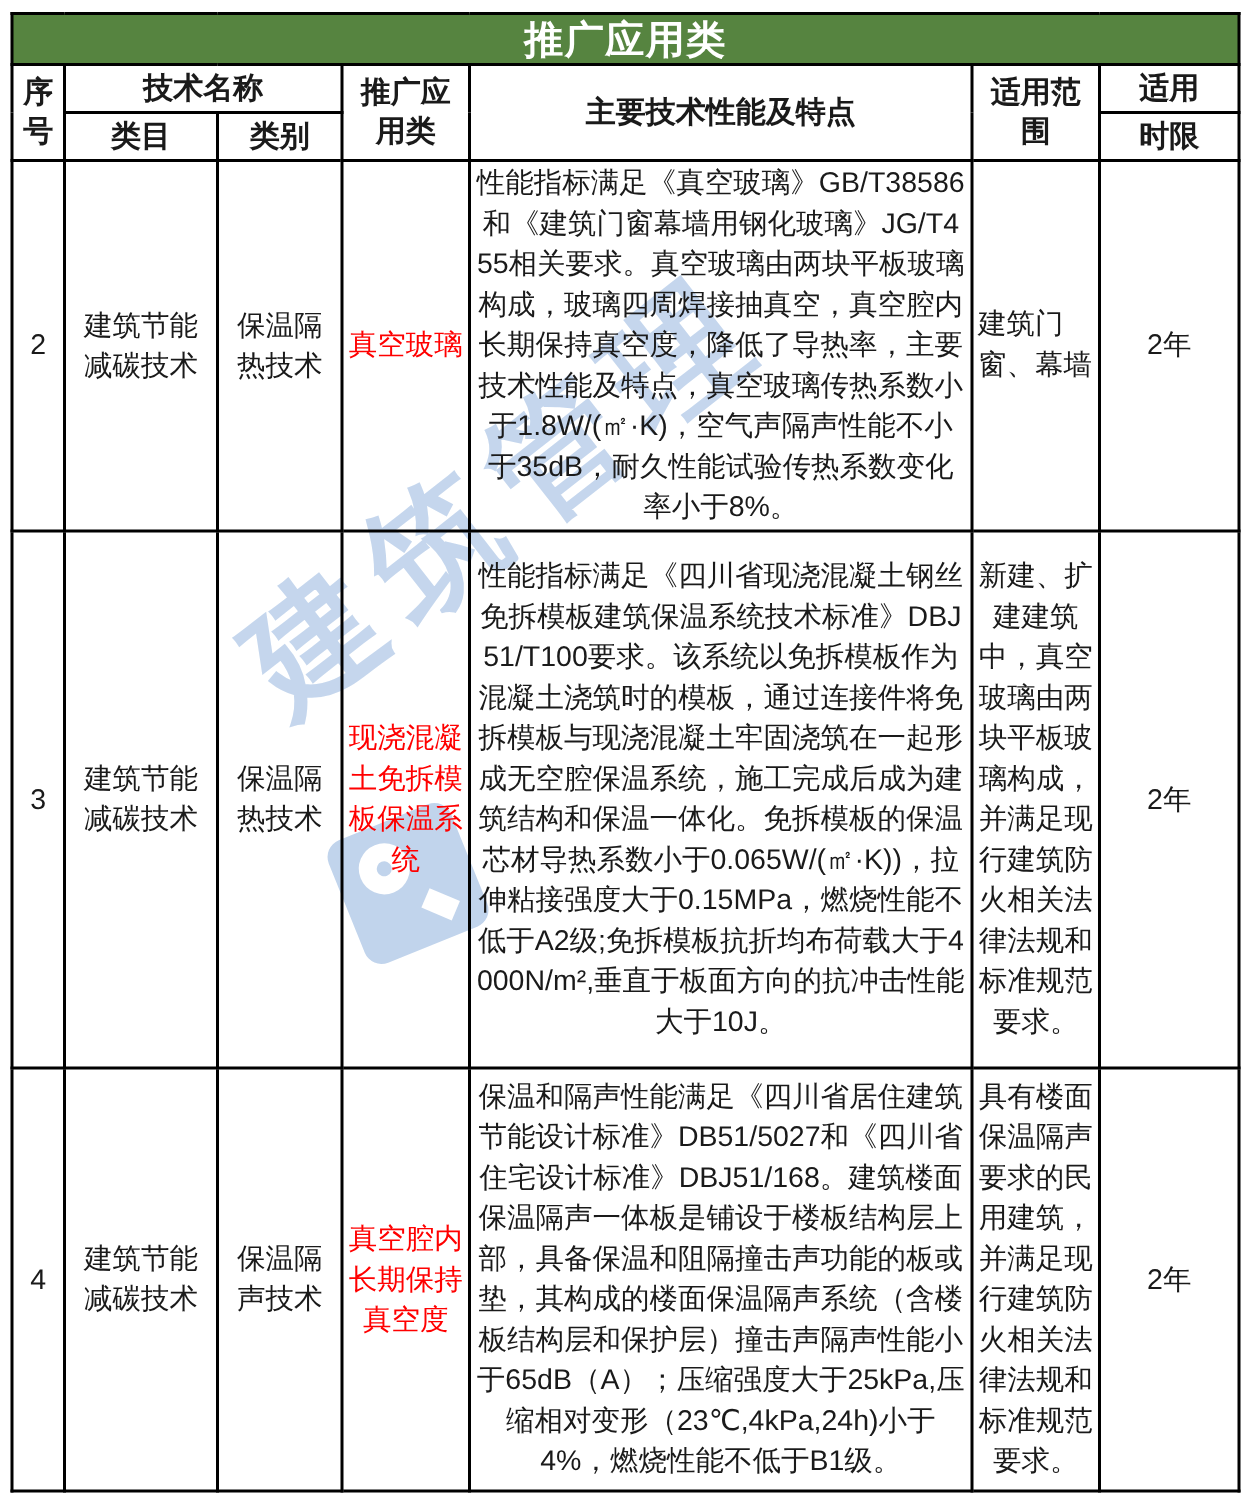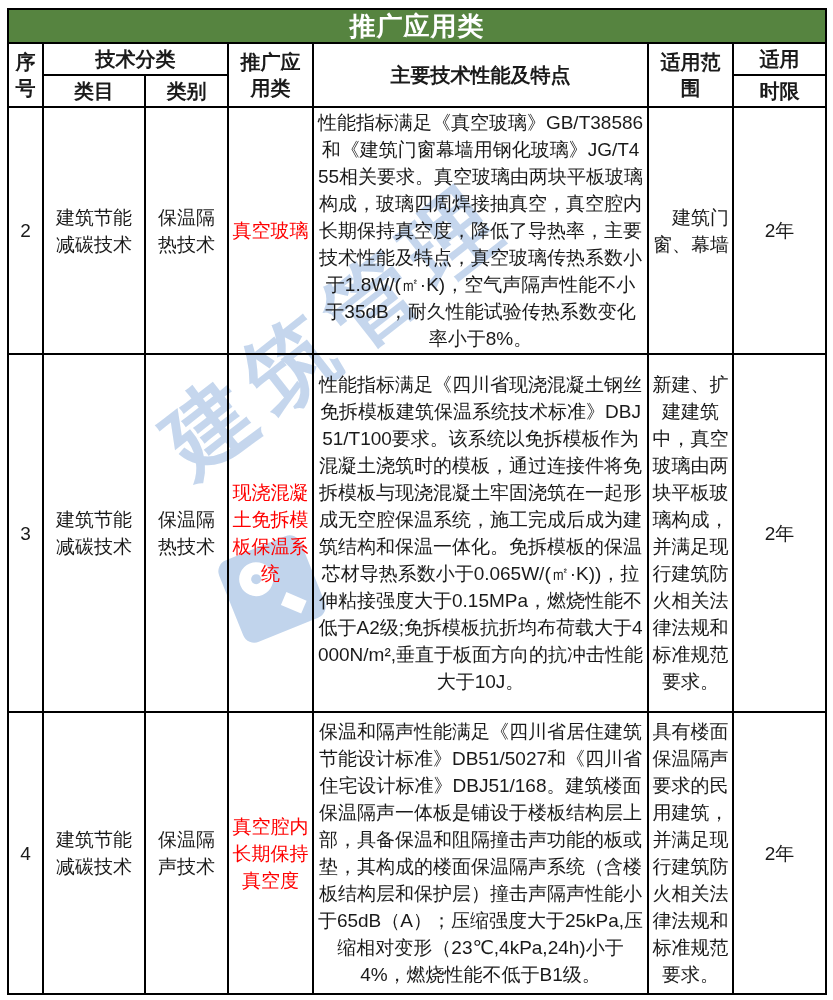--- a/index.html
+++ b/index.html
@@ -97,21 +97,21 @@
   tr.row-4 { height: 282px; }
   td.perf {
     text-align: left;
     padding: 3px 4px;
   }
   td.scope {
     text-align: left;
     padding: 2px 3px;
     line-height: 28px;
   }
-  td.scope.centered { text-align: right; }
+  td.scope.centered { text-align: left; font-family: Liberation Mono, monospace; }
   td.tech { color: #ff0000; line-height: 28px; }
 </style>
 </head>
 <body>
 
 <div class="page">
 
   <div class="watermark-text">建筑管理</div>
   <div class="watermark-logo">
     <div class="ring"></div>
@@ -129,21 +129,21 @@
         <col style="width:93px">
     </colgroup>
 
     <tbody>
         <tr class="title-row">
       <td colspan="7">推广应用类</td>
     </tr>
 
     <tr class="head h1">
       <td rowspan="2">序号</td>
-      <td colspan="2">技术分类</td>
+      <td colspan="2">技术名称</td>
       <td rowspan="2">推广应用类</td>
       <td rowspan="2">主要技术性能及特点</td>
       <td rowspan="2">适用范围</td>
       <td>适用</td>
     </tr>
     <tr class="head h2">
       <td>类目</td>
       <td>类别</td>
       <td>时限</td>
     </tr>

